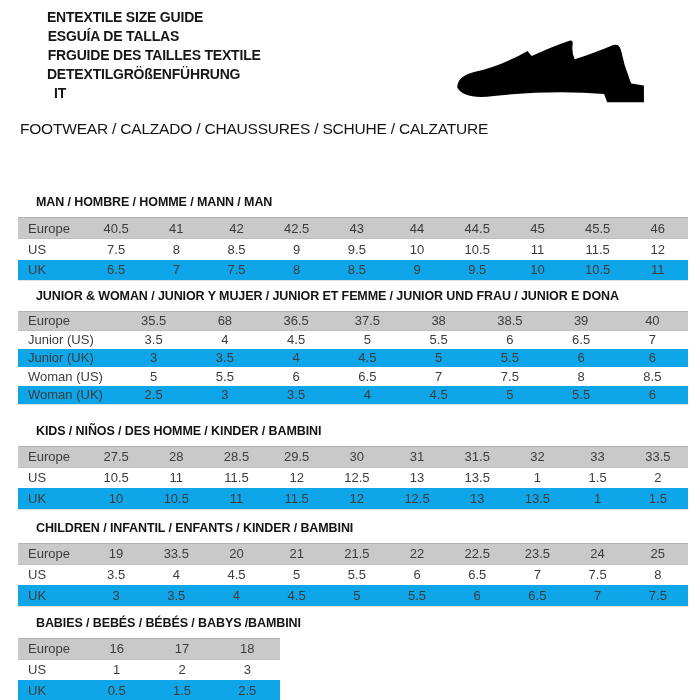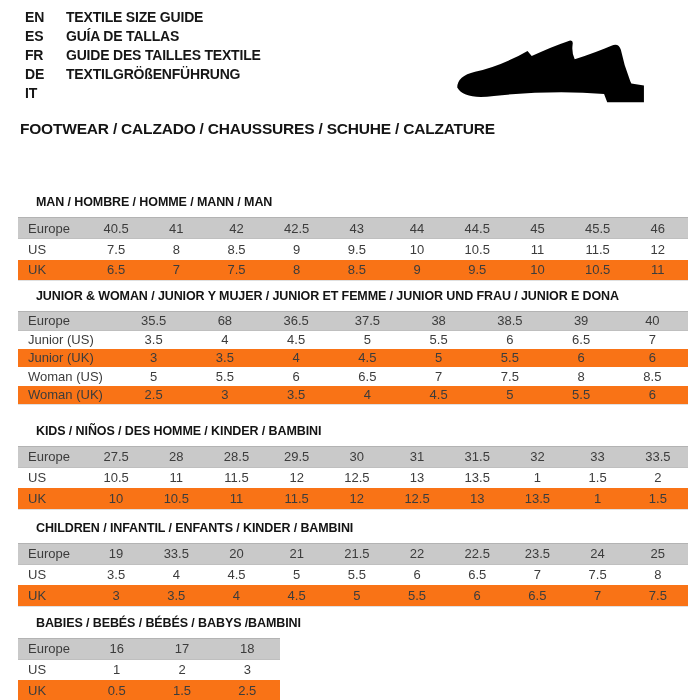--- a/index.html
+++ b/index.html
@@ -2,42 +2,42 @@
 <html><head>
 <meta charset="utf-8">
 <style>
   html,body{margin:0;padding:0;background:#fff;}
   body{width:700px;height:700px;overflow:hidden;
        font-family:"Liberation Sans","DejaVu Sans",sans-serif;
        -webkit-font-smoothing:antialiased;}
   .page{position:relative;width:700px;height:700px;padding-top:8px;box-sizing:border-box;}
 
   
-  .lang-block{margin-left:25px;}
+  .lang-block{margin-left:25px;text-align:right;}
   .lang-row{display:flex;line-height:19px;font-size:14px;font-weight:bold;
             color:#161616;letter-spacing:-0.2px;}
   .lang-code{width:41px;flex:0 0 41px;}
-  .category-line{margin-left:20px;margin-top:17px;font-size:15.5px;font-weight:bold;
+  .category-line{margin-left:20px;margin-top:17px;font-size:15.5px;font-weight:normal;
                  color:#141414;letter-spacing:-0.2px;line-height:18px;}
 
   
   .shoe-wrap{position:absolute;top:35px;left:452px;width:215px;height:80px;}
 
   
   .sections{margin-left:18px;}
   .size-section .sec-title{font-size:12.5px;font-weight:bold;color:#141414;
                            line-height:15px;letter-spacing:-0.1px;margin-left:18px;}
   .size-section table{border-collapse:collapse;table-layout:fixed;width:670px;
                       font-size:13px;color:#3c3c3c;margin-top:7px;}
   .size-section.narrow table{width:262px;}
   .size-section tr{height:21px;}
   .size-section.compact tr{height:18.5px;}
   .size-section tr.hdr{background:#c9c9c9;border-top:1px solid #b3b3b3;
                        border-bottom:1px solid #bfbfbf;}
-  .size-section tr.alt{background:#f97316;}
+  .size-section tr.alt{background:#0ea5e9;}
   .size-section table{border-bottom:1px solid #e0e0e0;}
   .size-section td{text-align:center;padding:0;vertical-align:middle;line-height:1;}
   .size-section td.lbl{text-align:left;padding-left:10px;}
 
   
   .size-section.s0{margin-top:57px;}
   .size-section.s1{margin-top:8px;}
   .size-section.s2{margin-top:19px;}
   .size-section.s3{margin-top:11px;}
   .size-section.s4{margin-top:9px;}

